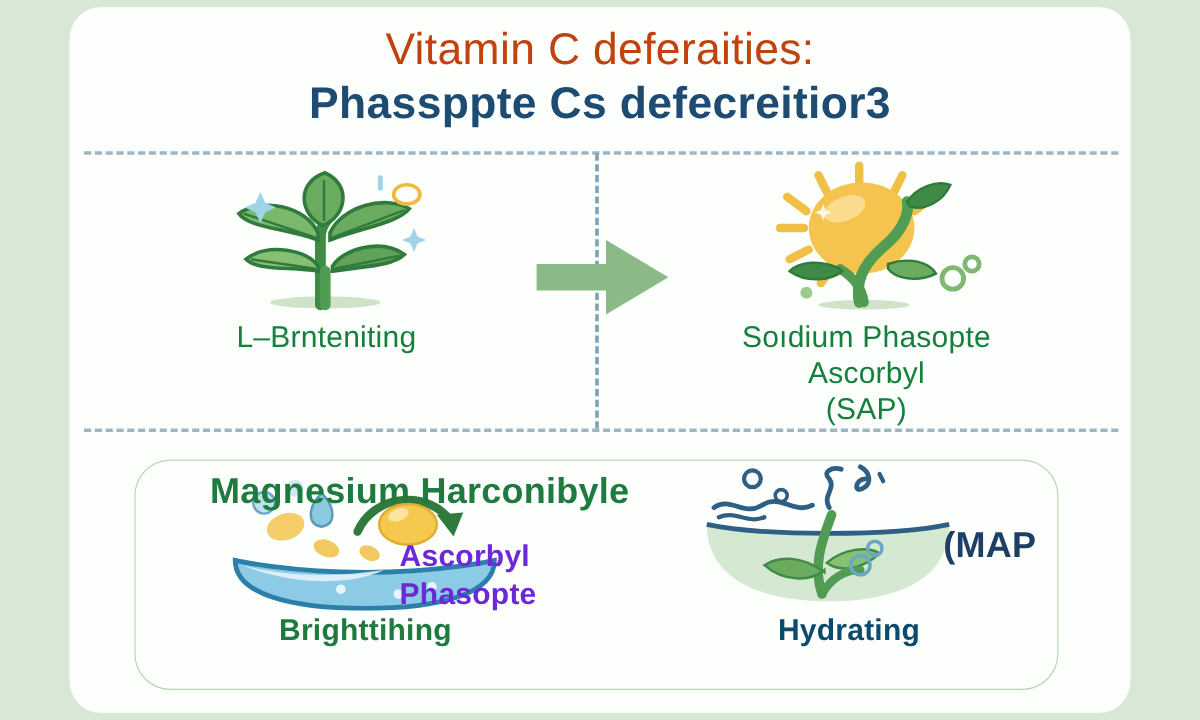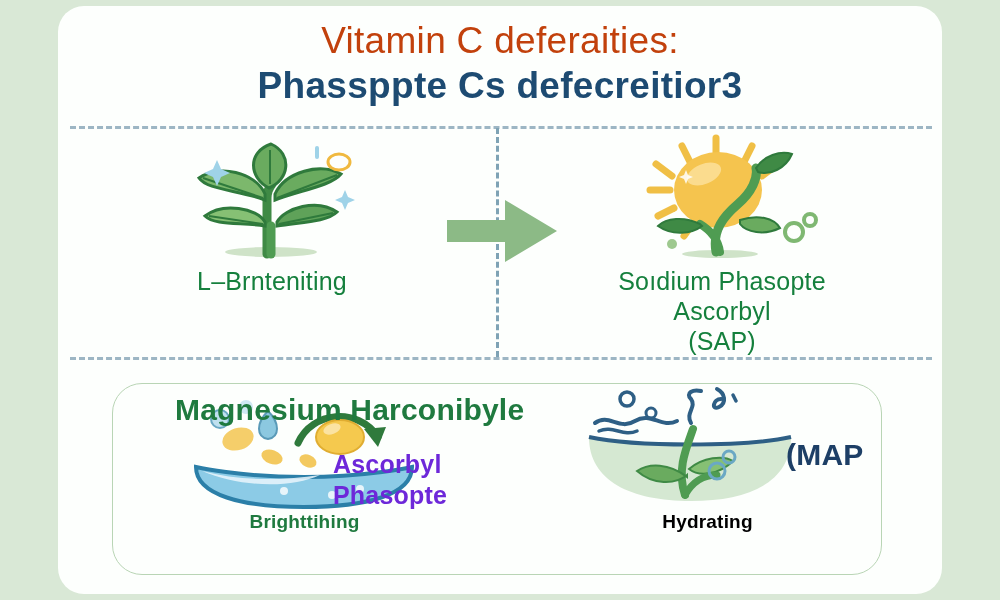--- a/index.html
+++ b/index.html
@@ -92,24 +92,24 @@
   }
   .bottom-half {
     position:absolute; top:383px;
     width:385px; height:192px;
     display:flex; flex-direction:column; align-items:center;
   }
   .bottom-half.left  { left:112px; }
   .bottom-half.right { left:497px; }
   .bottom-art { height:128px; display:flex; align-items:center; justify-content:center; }
   .bottom-label {
-    font-size:19px; font-weight:bold; letter-spacing:.2px; text-align:right;
+    font-size:25px; font-weight:bold; letter-spacing:.2px; text-align:right;
   }
   .lbl-green { color:#1f7a3f; }
-  .lbl-navy  { color:#000000;margin-left:36px; }
+  .lbl-navy  { color:#0c4a6e;margin-left:36px; }
 
   
   .overlay-text { position:absolute; font-weight:bold; letter-spacing:.2px; }
   #ov-magnesium {
     left:175px; top:393px;
     font-size:30px; color:#1f7a3f;
     white-space:nowrap;
   }
   #ov-ascorbyl {
     left:333px; top:424px;

